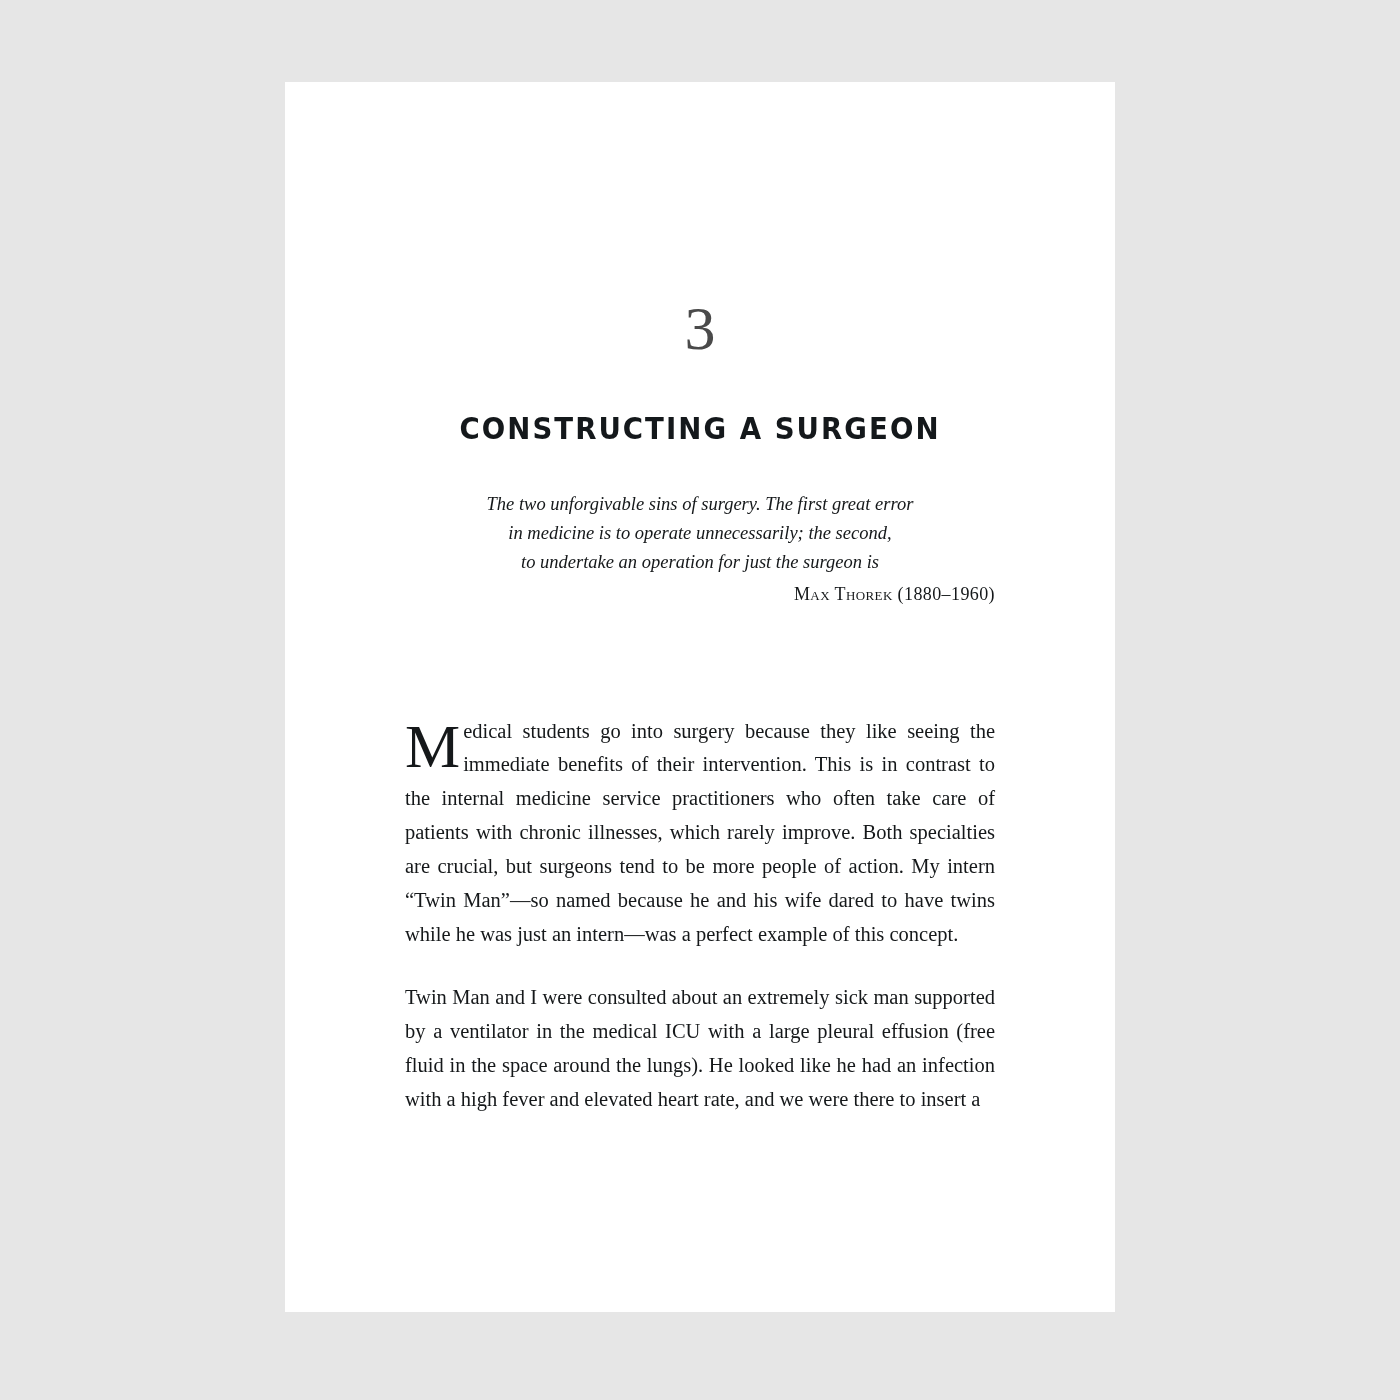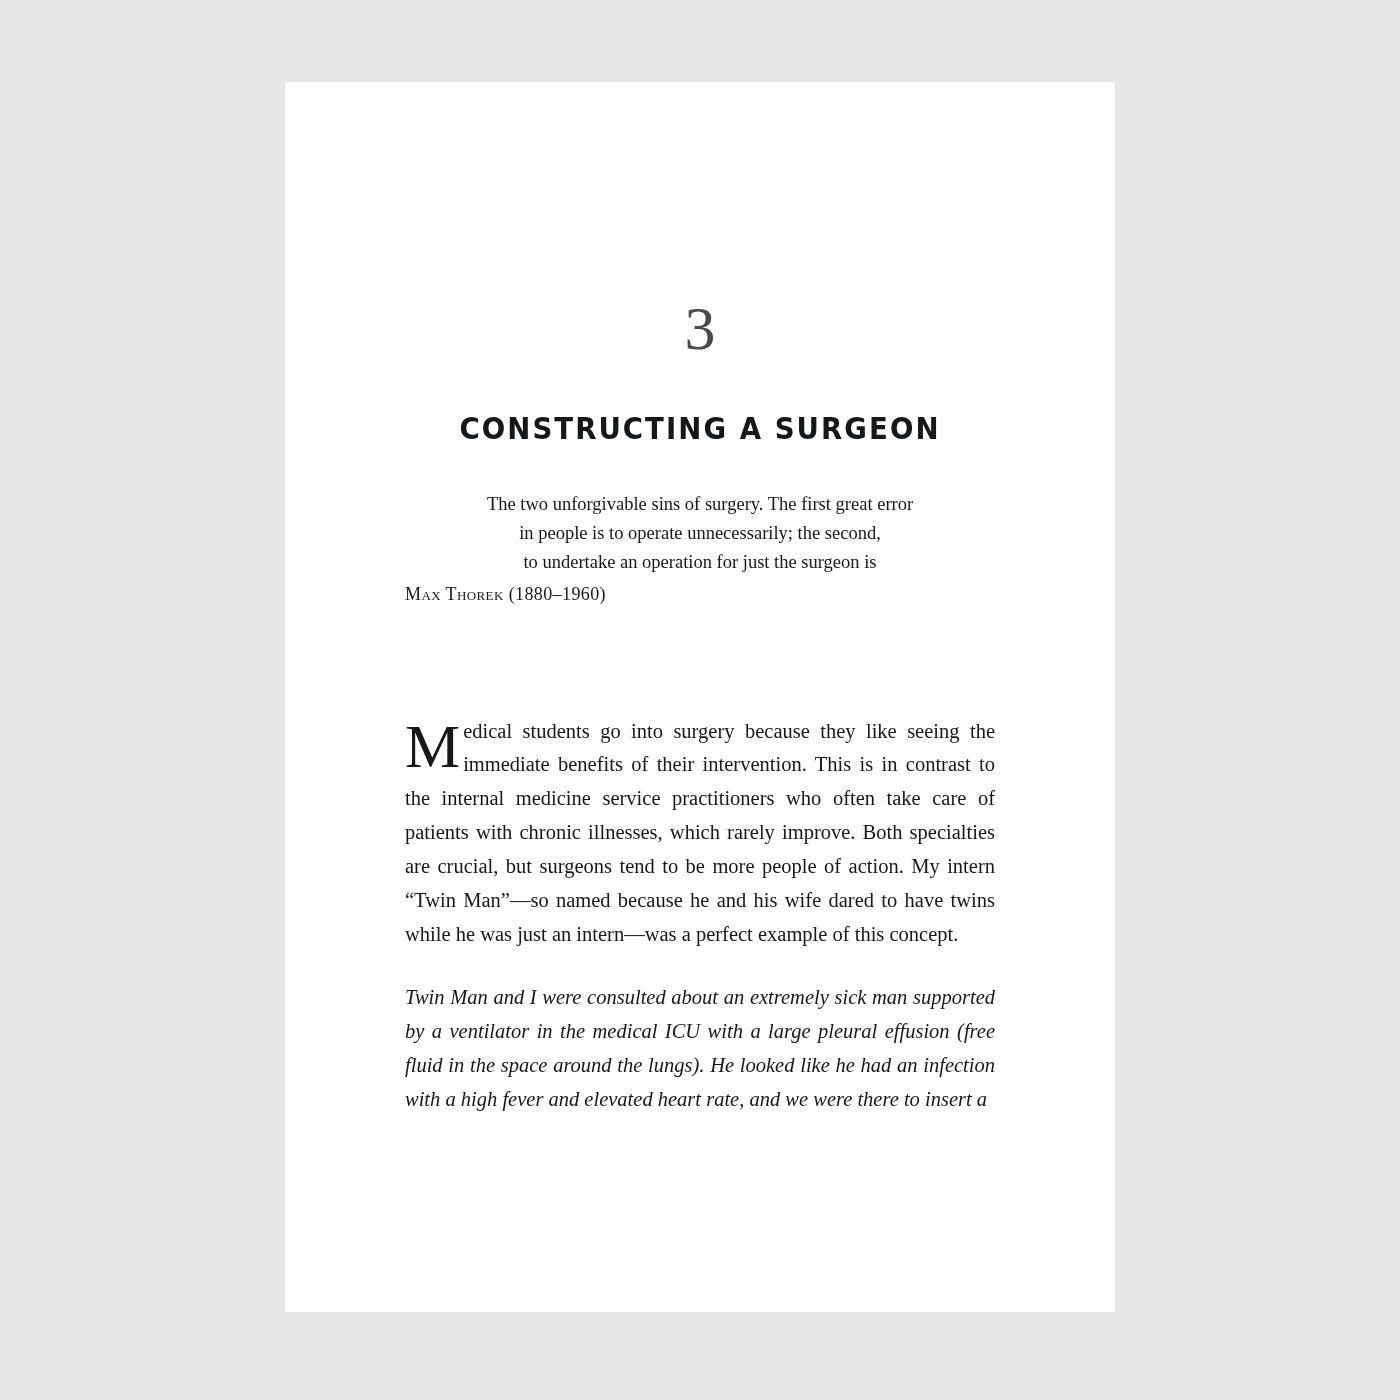--- a/index.html
+++ b/index.html
@@ -50,33 +50,34 @@
     font-weight: 700;
     color: #14181b;
     letter-spacing: 2.2px;
     margin-top: 52px;
     transform: scaleX(0.92);
   }
 
   .epigraph {
     margin-top: 44px;
     text-align: center;
+    font-style: italic;
     font-size: 18.5px;
     line-height: 1.58;
     color: #15181a;
     font-family: "Liberation Serif", serif;
   }
   .epigraph .line {
     display: block;
     white-space: pre;
   }
 
   .attribution {
     margin-top: 6px;
-    text-align: left;
+    text-align: right;
     font-size: 18px;
     color: #15181a;
     font-family: "Liberation Serif", serif;
     font-variant: small-caps;
     letter-spacing: 0.4px;
   }
 
   .body-block {
     margin-top: 110px;
   }
@@ -89,21 +90,20 @@
     margin: 0;
     font-family: "Liberation Serif", serif;
     hyphens: manual;
   }
 
   p.body-text.first {
     text-indent: 0;
   }
 
   p.body-text.italic {
-    font-style: italic;
     margin-top: 30px;
   }
 
   .dropcap {
     float: left;
     font-size: 62px;
     line-height: 0.82;
     padding: 6px 3px 0 0;
     font-family: "Liberation Serif", serif;
     color: #15181a;
@@ -114,21 +114,21 @@
 
 <div class="page-wrap">
   <div class="page">
 
     <div class="chapter-number">3</div>
 
     <div class="chapter-title">CONSTRUCTING A SURGEON</div>
 
     <div class="epigraph">
       <span class="line">The two unforgivable sins of surgery. The first great error</span>
-      <span class="line">in people is to operate unnecessarily; the second,</span>
+      <span class="line">in medicine is to operate unnecessarily; the second,</span>
       <span class="line">to undertake an operation for just the surgeon is</span>
     </div>
 
     <div class="attribution">Max Thorek (1880–1960)</div>
 
     <div class="body-block">
       <p class="body-text first"><span class="dropcap">M</span><span>edical students go into surgery because they like seeing the immediate benefits of their intervention. This is in contrast to the internal medicine service practitioners who often take care of patients with chronic illnesses, which rarely improve. Both specialties are crucial, but surgeons tend to be more people of action. My intern “Twin Man”—so named because he and his wife dared to have twins while he was just an intern—was a perfect example of this concept.</span></p>
 
       <p class="body-text italic">Twin Man and I were consulted about an extremely sick man supported by a ventilator in the medical ICU with a large pleural effusion (free fluid in the space around the lungs). He looked like he had an infection with a high fever and elevated heart rate, and we were there to insert a</p>
     </div>

